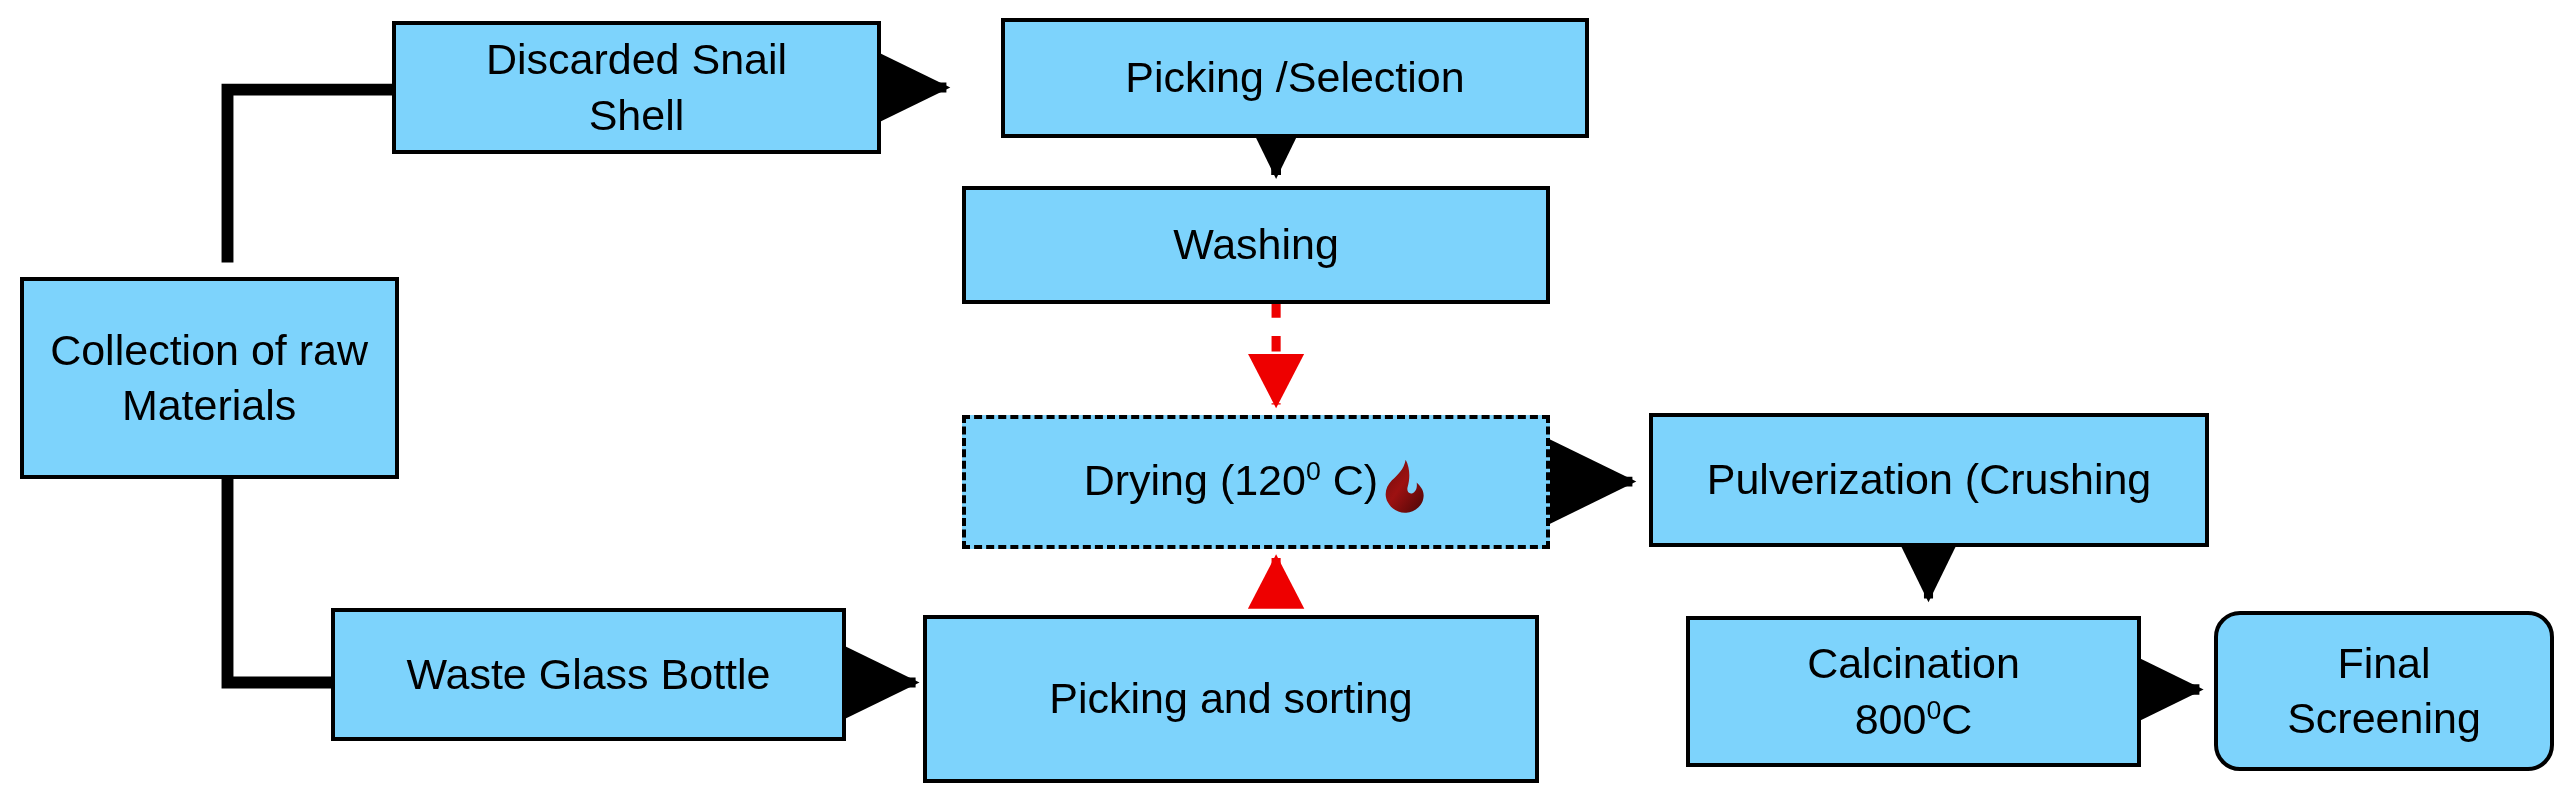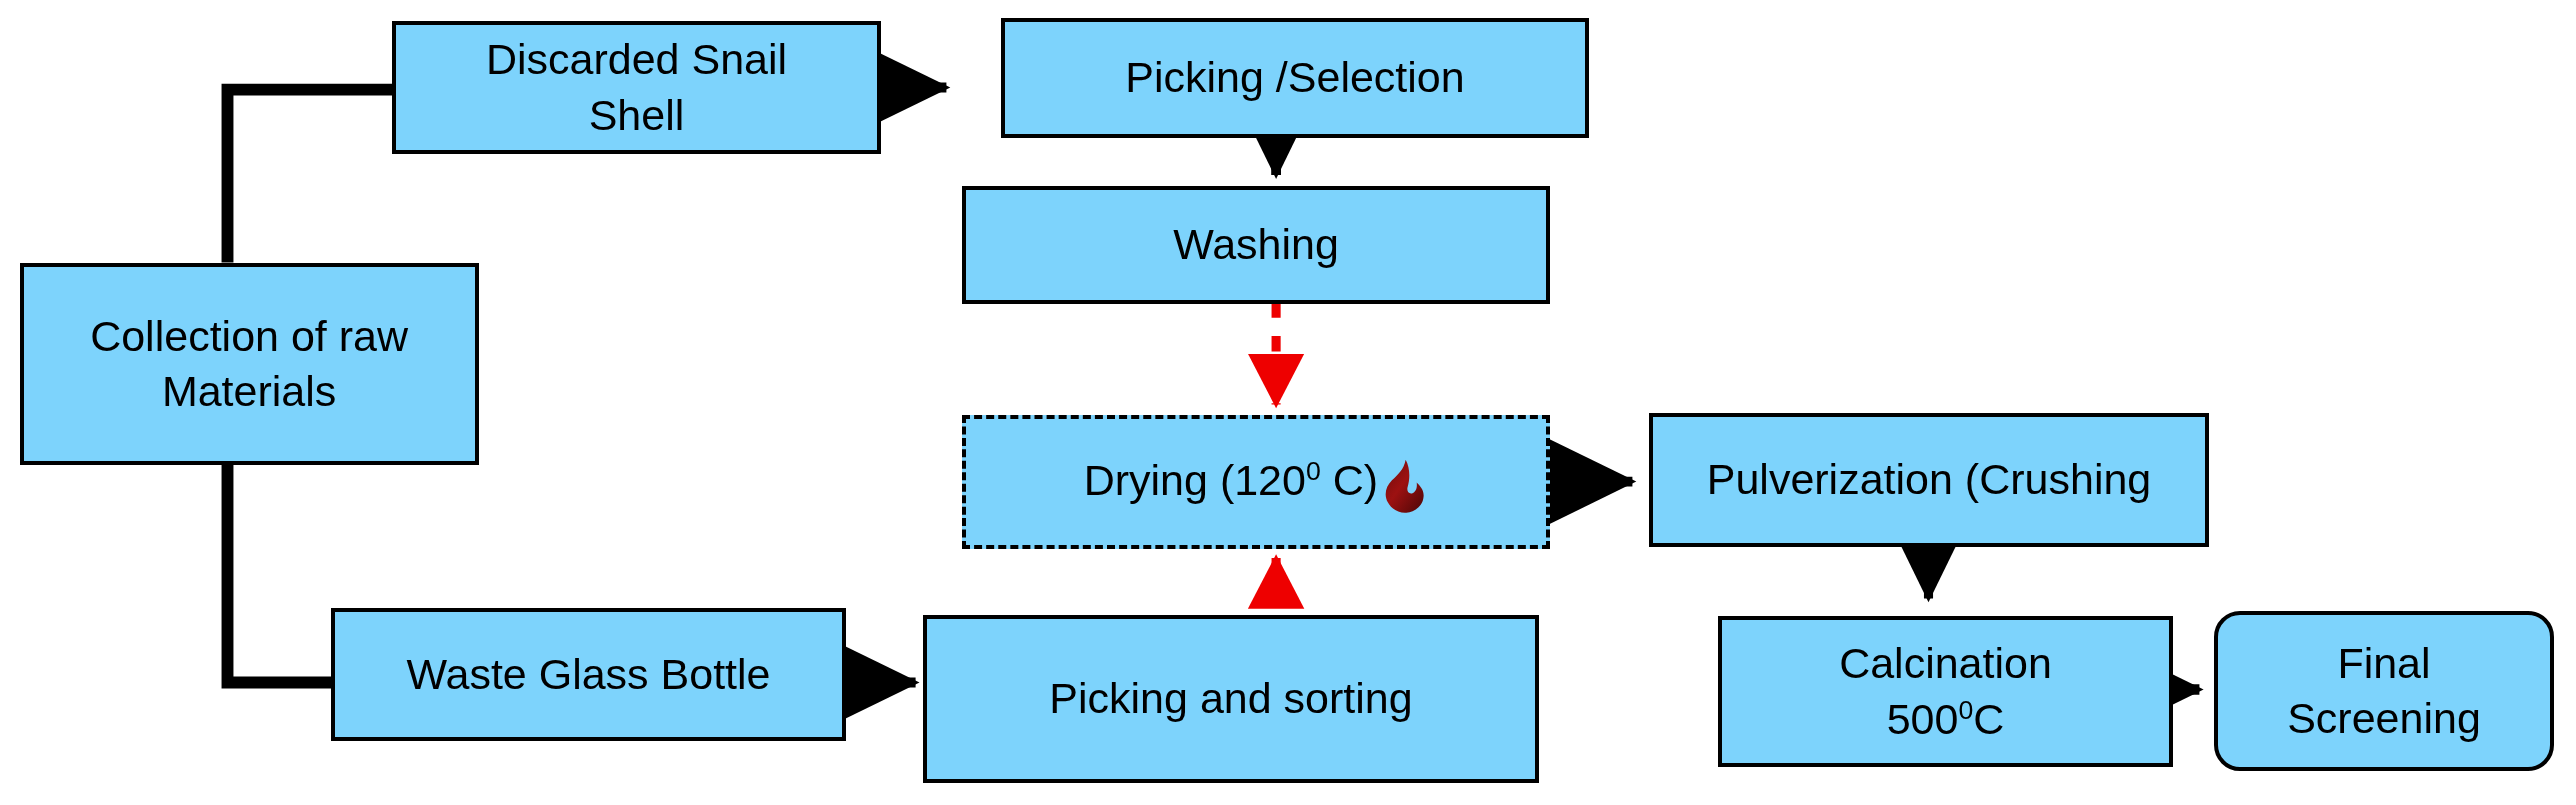--- a/index.html
+++ b/index.html
@@ -113,21 +113,21 @@
 
     <g>
       <line x1="1208" y1="975" x2="1308" y2="975" stroke="#000000" stroke-width="14" marker-end="url(#arrowBlack)"></line>
     </g>
 
     <g>
       <line x1="3057" y1="985" x2="3142" y2="985" stroke="#000000" stroke-width="15" marker-end="url(#arrowBlack)"></line>
     </g>
   </svg>
 
-  <div class="node" style="left:19.6px; top:263px; width:459px; height:202px;">
+  <div class="node" style="left:19.6px; top:277px; width:379px; height:202px;">
     <span class="node-label">
       <span>Collection of raw</span><br>
       <span>Materials</span>
     </span>
   </div>
 
   <div class="node" style="left:392px; top:21px; width:489px; height:133px;">
     <span class="node-label">
       <span>Discarded Snail</span><br>
       <span>Shell</span>
@@ -165,24 +165,24 @@
   </div>
 
   <div class="node" style="left:331px; top:608px; width:515px; height:133px;">
     <span class="node-label">Waste Glass Bottle</span>
   </div>
 
   <div class="node" style="left:923px; top:615px; width:616px; height:168px;">
     <span class="node-label">Picking and sorting</span>
   </div>
 
-  <div class="node" style="left:1686px; top:616px; width:455px; height:151px;margin-left:32px;">
+  <div class="node" style="left:1686px; top:616px; width:455px; height:151px;">
     <span class="node-label">
       <span>Calcination</span><br>
-      <span>500</span><span class="sup">0</span><span>C</span>
+      <span>800</span><span class="sup">0</span><span>C</span>
     </span>
   </div>
 
   <div class="node" style="left:2214px; top:611px; width:340px; height:160px;border-radius:26px;">
     <span class="node-label">
       <span>Final</span><br>
       <span>Screening</span>
     </span>
   </div>
 

